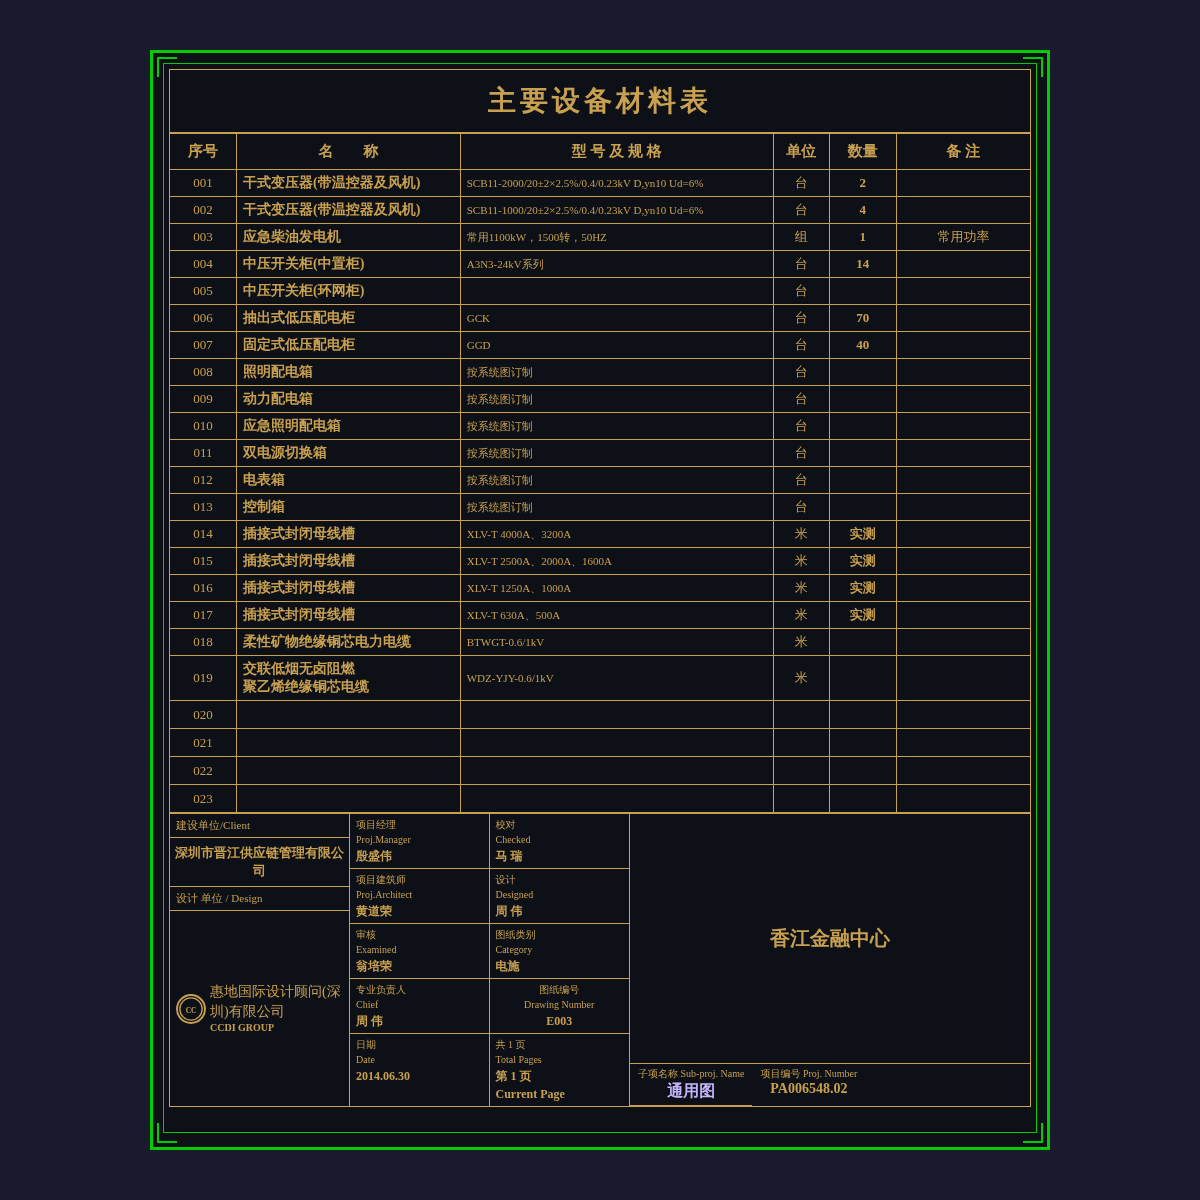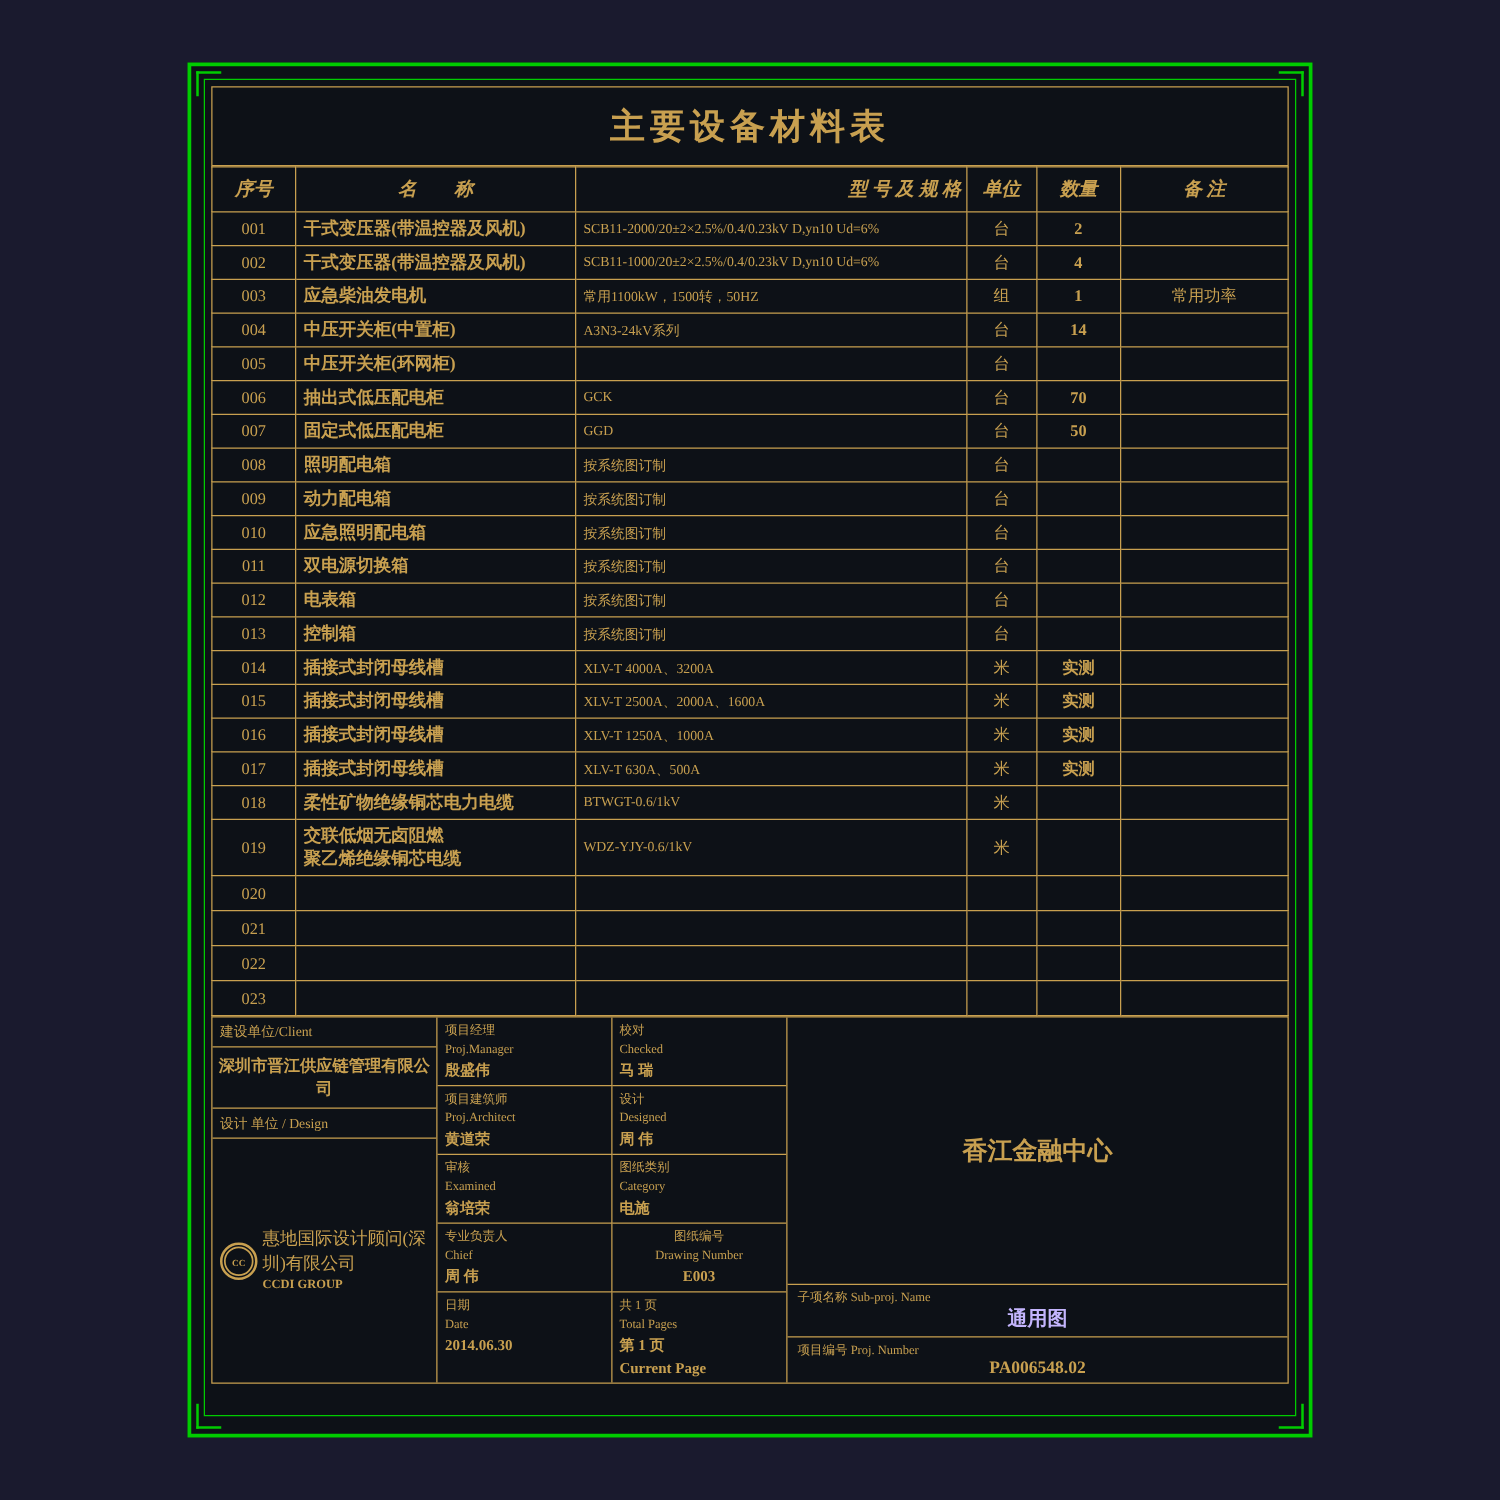--- a/index.html
+++ b/index.html
@@ -60,21 +60,20 @@
       border: 1px solid #c8a050;
       padding: 4px 6px;
       font-size: 13px;
       color: #c8a050;
     }
     .main-table th {
       text-align: center;
       font-weight: bold;
       font-size: 15px;
       padding: 8px 4px;
-      font-style: italic;
     }
     .main-table td.center { text-align: center; }
     .main-table td.num { text-align: center; font-weight: bold; }
     .main-table td.bold-name { font-weight: bold; font-size: 14px; }
     .main-table td.spec { font-size: 11px; }
     .main-table tr.empty-row td { height: 28px; }
 
     .footer-section {
       border: 1.5px solid #c8a050;
       border-top: 1px solid #c8a050;
@@ -159,21 +158,21 @@
       display: flex;
       align-items: center;
       justify-content: center;
       font-size: 20px;
       font-weight: bold;
       border-bottom: 1px solid #c8a050;
       padding: 8px;
     }
     .footer-sub-area {
       display: flex;
-      flex-direction: column;
+      flex-direction: row;
     }
   </style>
 </head>
 <body>
 
 <div class="page">
   <div class="corner corner-tl"></div>
   <div class="corner corner-tr"></div>
   <div class="corner corner-bl"></div>
   <div class="corner corner-br"></div>
@@ -181,21 +180,21 @@
   <div class="inner-border">
     <div class="title-box">
       <span class="title-text">主要设备材料表</span>
     </div>
 
     <table class="main-table">
       <thead>
         <tr>
           <th style="width:60px;">序号</th>
           <th style="width:200px;">名　　称</th>
-          <th style="width:280px;text-align:right;">型 号 及 规 格</th>
+          <th style="width:280px;">型 号 及 规 格</th>
           <th style="width:50px;">单位</th>
           <th style="width:60px;">数量</th>
           <th style="width:120px;">备 注</th>
         </tr>
       </thead>
       <tbody id="table-body">
       <tr>
             <td class="center">001</td>
             <td class="bold-name" style="white-space: pre-line;">干式变压器(带温控器及风机)</td>
             <td class="spec">SCB11-2000/20±2×2.5%/0.4/0.23kV D,yn10 Ud=6%</td>
@@ -241,21 +240,21 @@
             <td class="spec">GCK</td>
             <td class="center">台</td>
             <td class="num">70</td>
             <td class="center"></td>
           </tr>
           <tr>
             <td class="center">007</td>
             <td class="bold-name" style="white-space: pre-line;">固定式低压配电柜</td>
             <td class="spec">GGD</td>
             <td class="center">台</td>
-            <td class="num">50</td>
+            <td class="num">40</td>
             <td class="center"></td>
           </tr>
           <tr>
             <td class="center">008</td>
             <td class="bold-name" style="white-space: pre-line;">照明配电箱</td>
             <td class="spec">按系统图订制</td>
             <td class="center">台</td>
             <td class="num"></td>
             <td class="center"></td>
           </tr>

